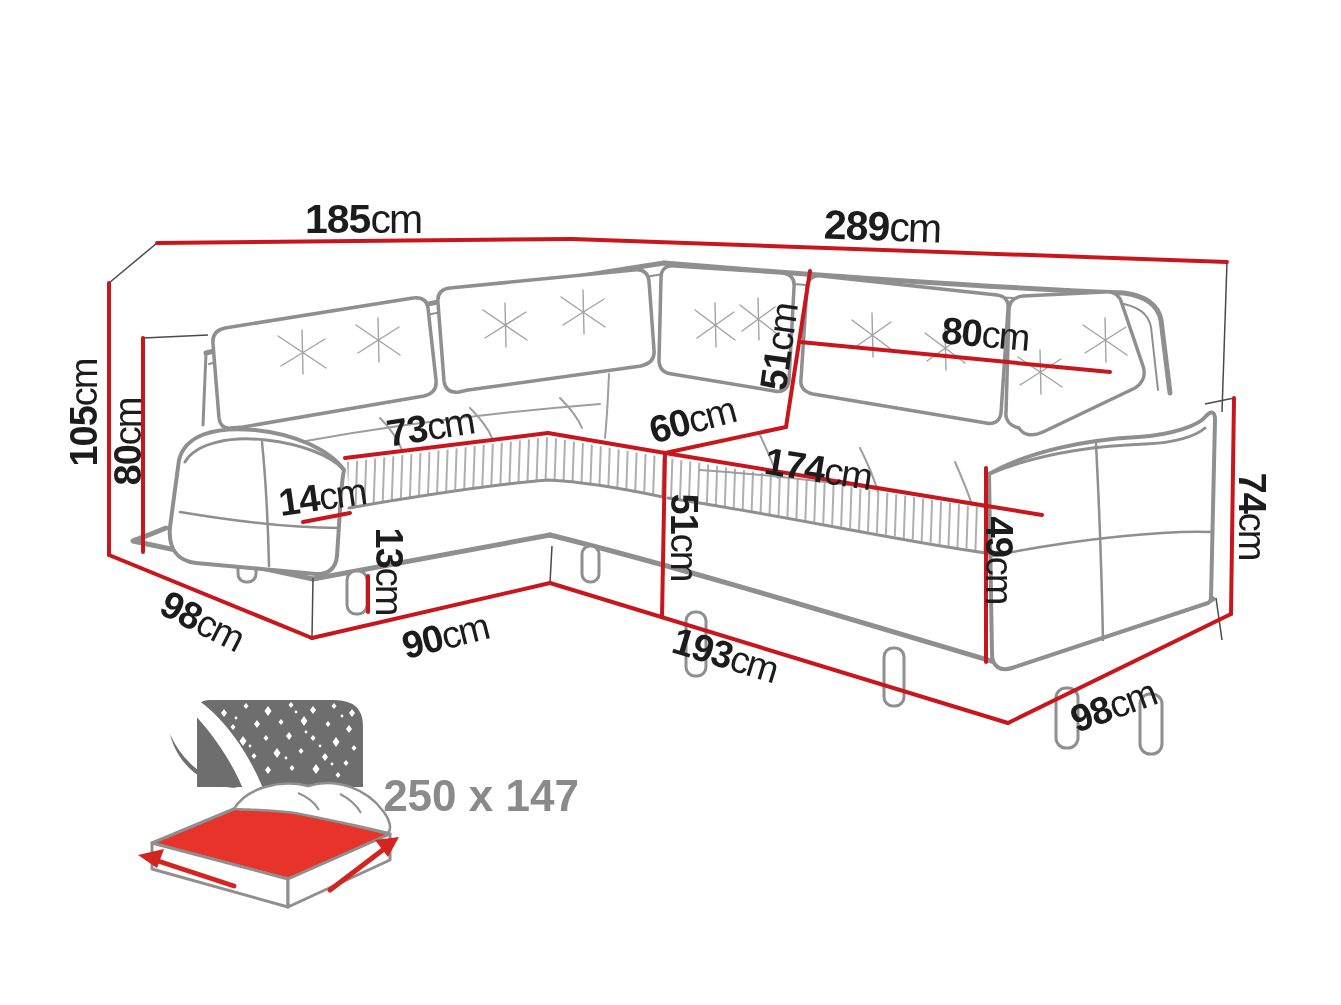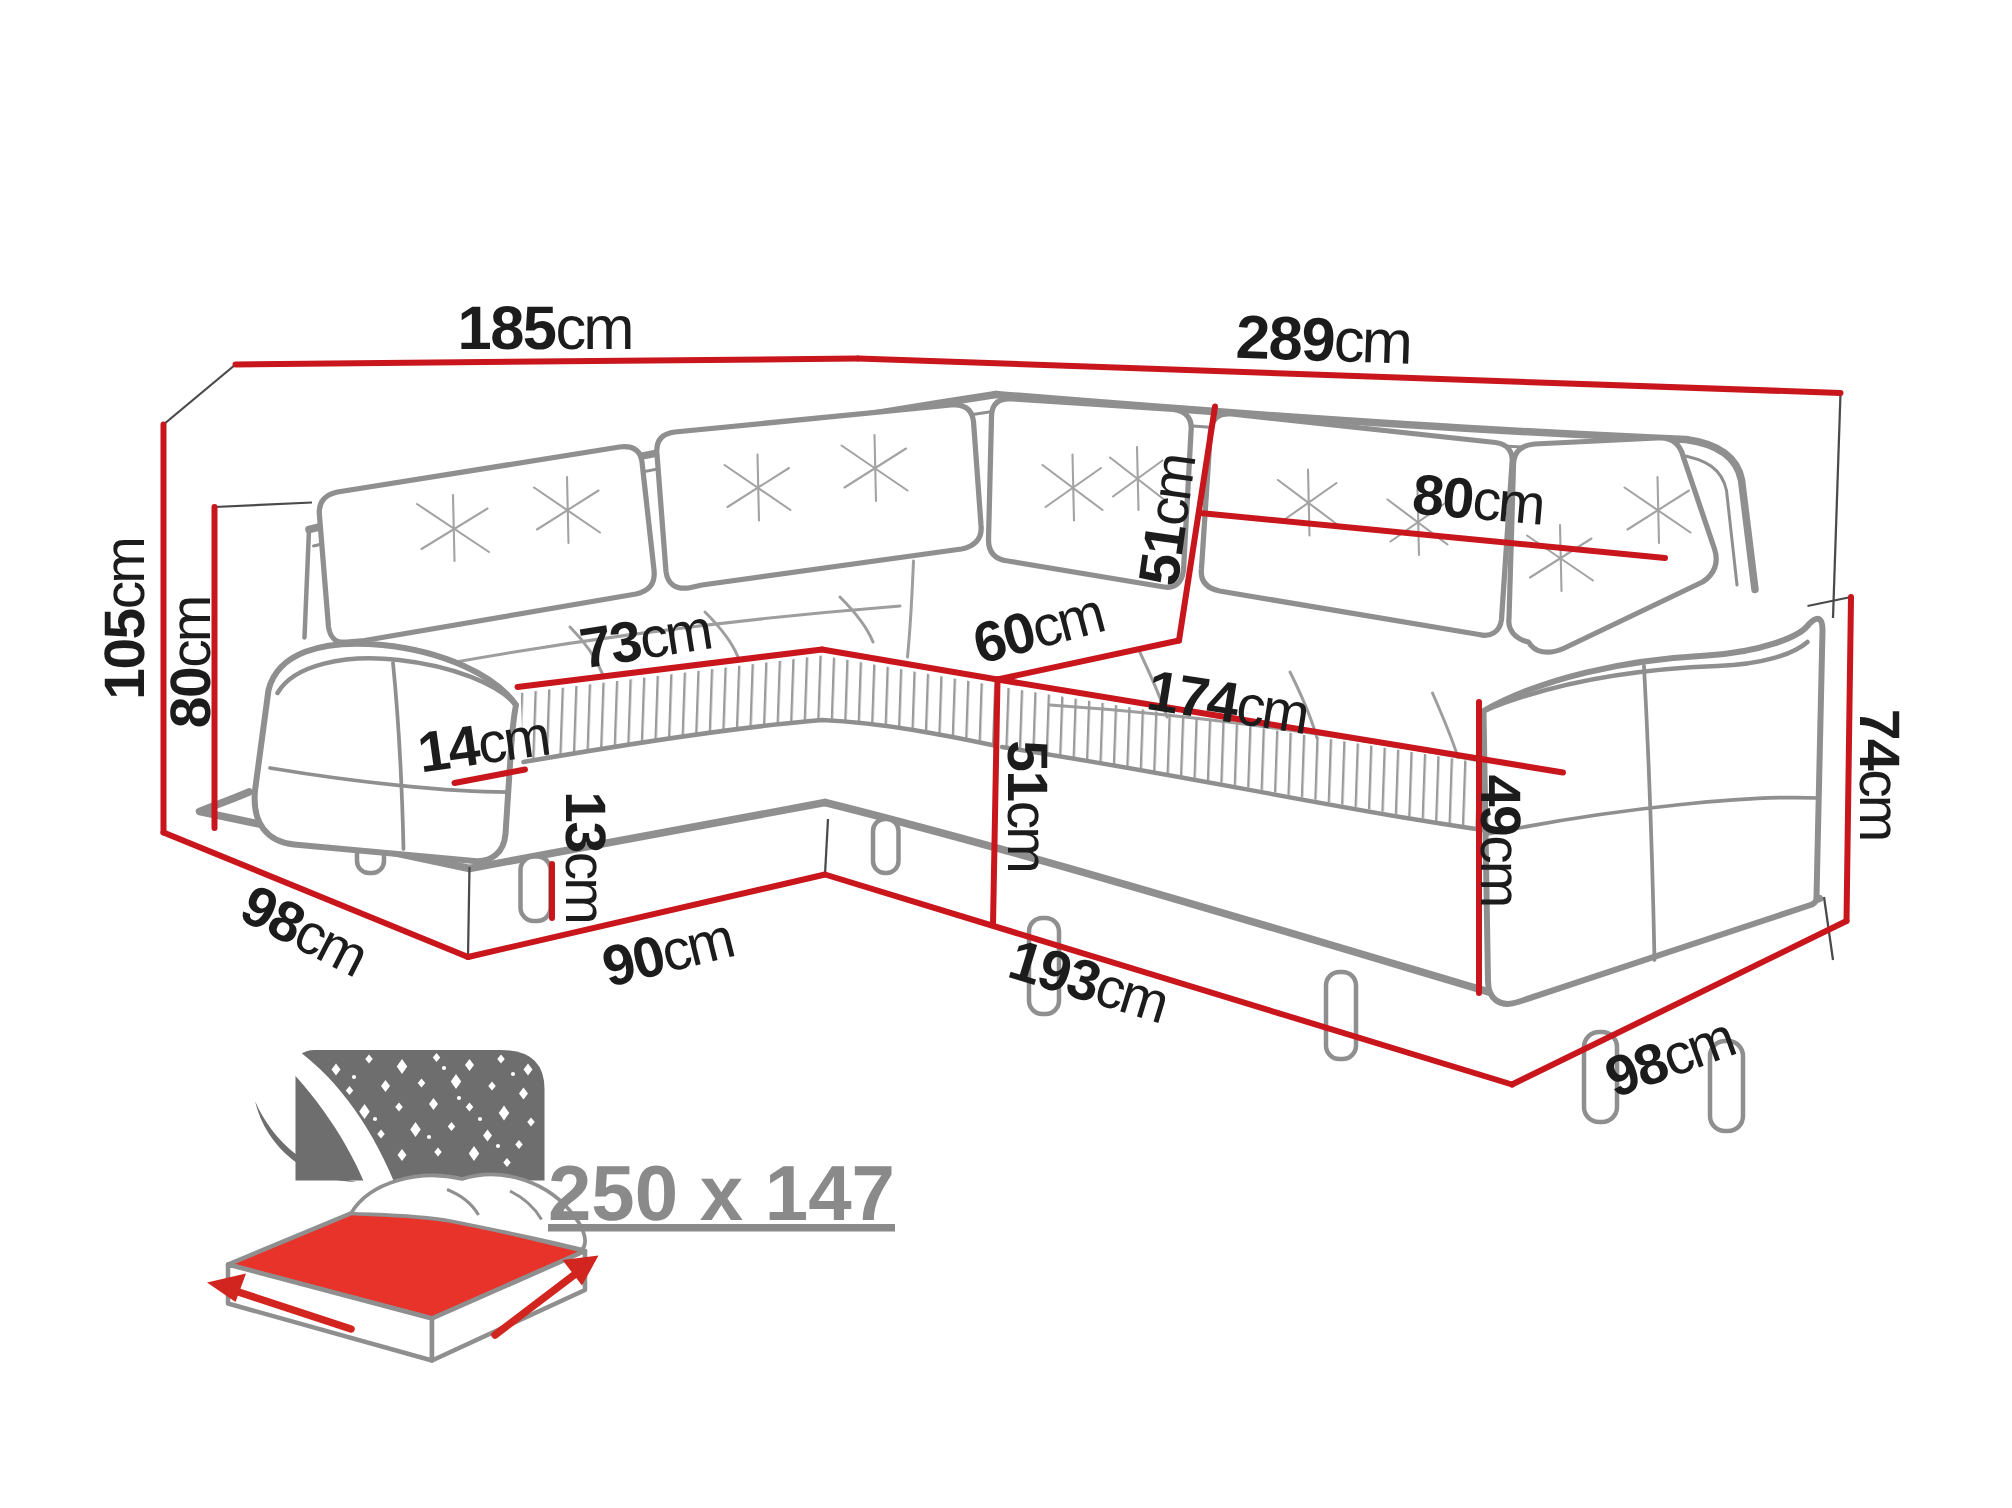--- a/index.html
+++ b/index.html
@@ -21,25 +21,24 @@
     color:#1c1c1c;
     letter-spacing:-1px;
     line-height:1;
   }
   .dim-label .unit{font-weight:400;letter-spacing:-2px;}
   .dim-label.lg{font-size:41px;}
   .size-label{
     position:absolute;
     transform:translate(-50%,-50%);
     font-weight:bold;
-    font-size:52px;
+    font-size:44px;
     color:#8a8a8a;
     letter-spacing:0px;
     line-height:1;
-    text-decoration:underline;
   }
 </style>
 </head>
 <body>
 
 <div class="stage">
 
 <svg width="1341" height="1005" viewBox="0 0 1341 1005">
   <defs>
     <pattern id="stripes" patternUnits="userSpaceOnUse" width="9" height="12" patternTransform="rotate(2)">

